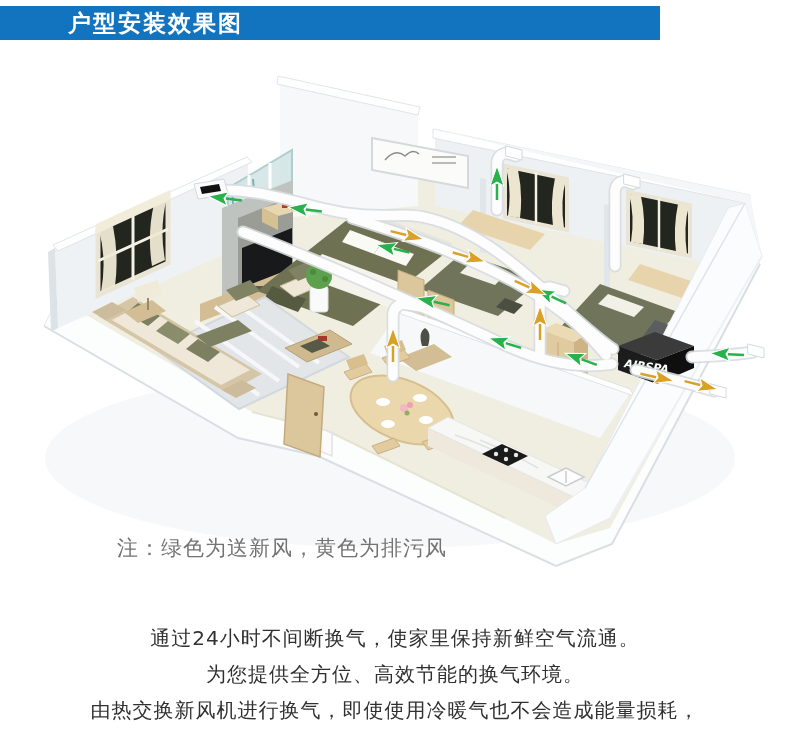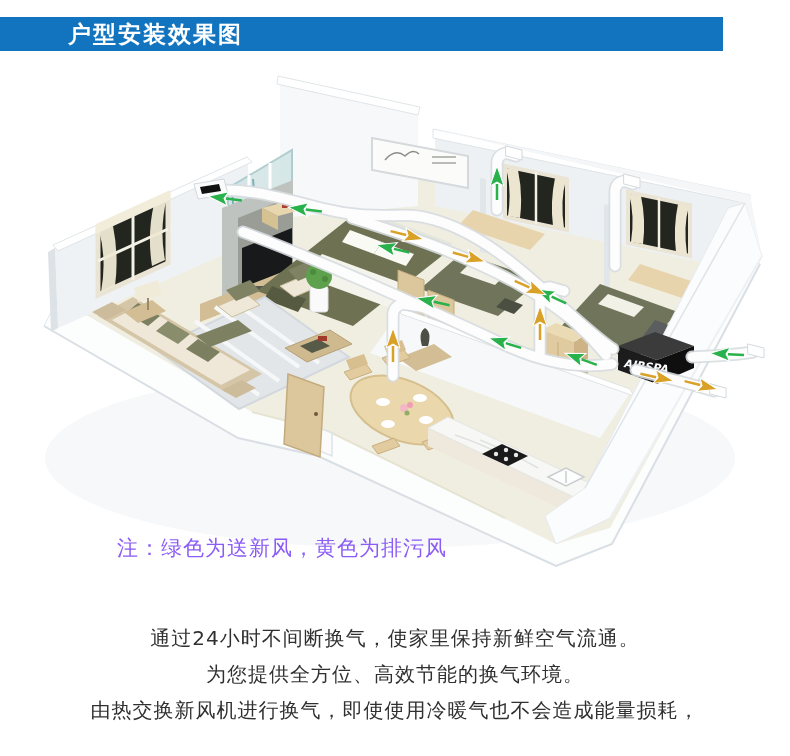--- a/index.html
+++ b/index.html
@@ -1,18 +1,18 @@
 <!DOCTYPE html>
 <html><head>
 <meta charset="utf-8">
 <style>
   html,body{margin:0;padding:0;background:#ffffff;}
   .page{position:relative;width:790px;height:756px;background:#ffffff;overflow:hidden;
         font-family:"DejaVu Sans","Liberation Sans",sans-serif;}
-  .header{position:absolute;left:0;top:17px;width:723px;height:34px;display:flex;align-items:center;}
+  .header{position:absolute;left:0;top:6px;width:660px;height:34px;display:flex;align-items:center;}
   .header .title{color:#ffffff;font-size:23px;font-weight:bold;margin-left:68px;letter-spacing:2px;}
   .scene{position:absolute;left:0;top:58px;width:790px;height:530px;}
   .note{position:absolute;left:117px;top:534px;font-size:21px;letter-spacing:1px;}
   .desc{position:absolute;left:0;top:620px;width:790px;text-align:center;color:#303030;
         font-size:20px;line-height:36px;letter-spacing:1px;}
   svg text.brand{font-family:"DejaVu Sans",sans-serif;font-weight:bold;font-style:italic;}
 </style>
 </head>
 <body>
 
@@ -369,21 +369,21 @@
             <polygon points="14,0 -6,-7 -2,0 -6,7" fill="#d9a125" stroke="#ffffff" stroke-width="1"></polygon>
           </g>
           <g transform="translate(704,328) rotate(14)">
             <line x1="-20" y1="0" x2="-4" y2="0" stroke="#d9a125" stroke-width="2.5"></line>
             <polygon points="14,0 -6,-7 -2,0 -6,7" fill="#d9a125" stroke="#ffffff" stroke-width="1"></polygon>
           </g>
         </g>
   </svg>
   </div>
 
-  <div class="note" id="legend-note" style="color: #8b5cf6;">注：绿色为送新风，黄色为排污风</div>
+  <div class="note" id="legend-note" style="color: #737373;">注：绿色为送新风，黄色为排污风</div>
 
   <div class="desc">
     <div>通过24小时不间断换气，使家里保持新鲜空气流通。</div>
     <div>为您提供全方位、高效节能的换气环境。</div>
     <div>由热交换新风机进行换气，即使使用冷暖气也不会造成能量损耗，</div>
   </div>
 
 </div>
 
 </body></html>

